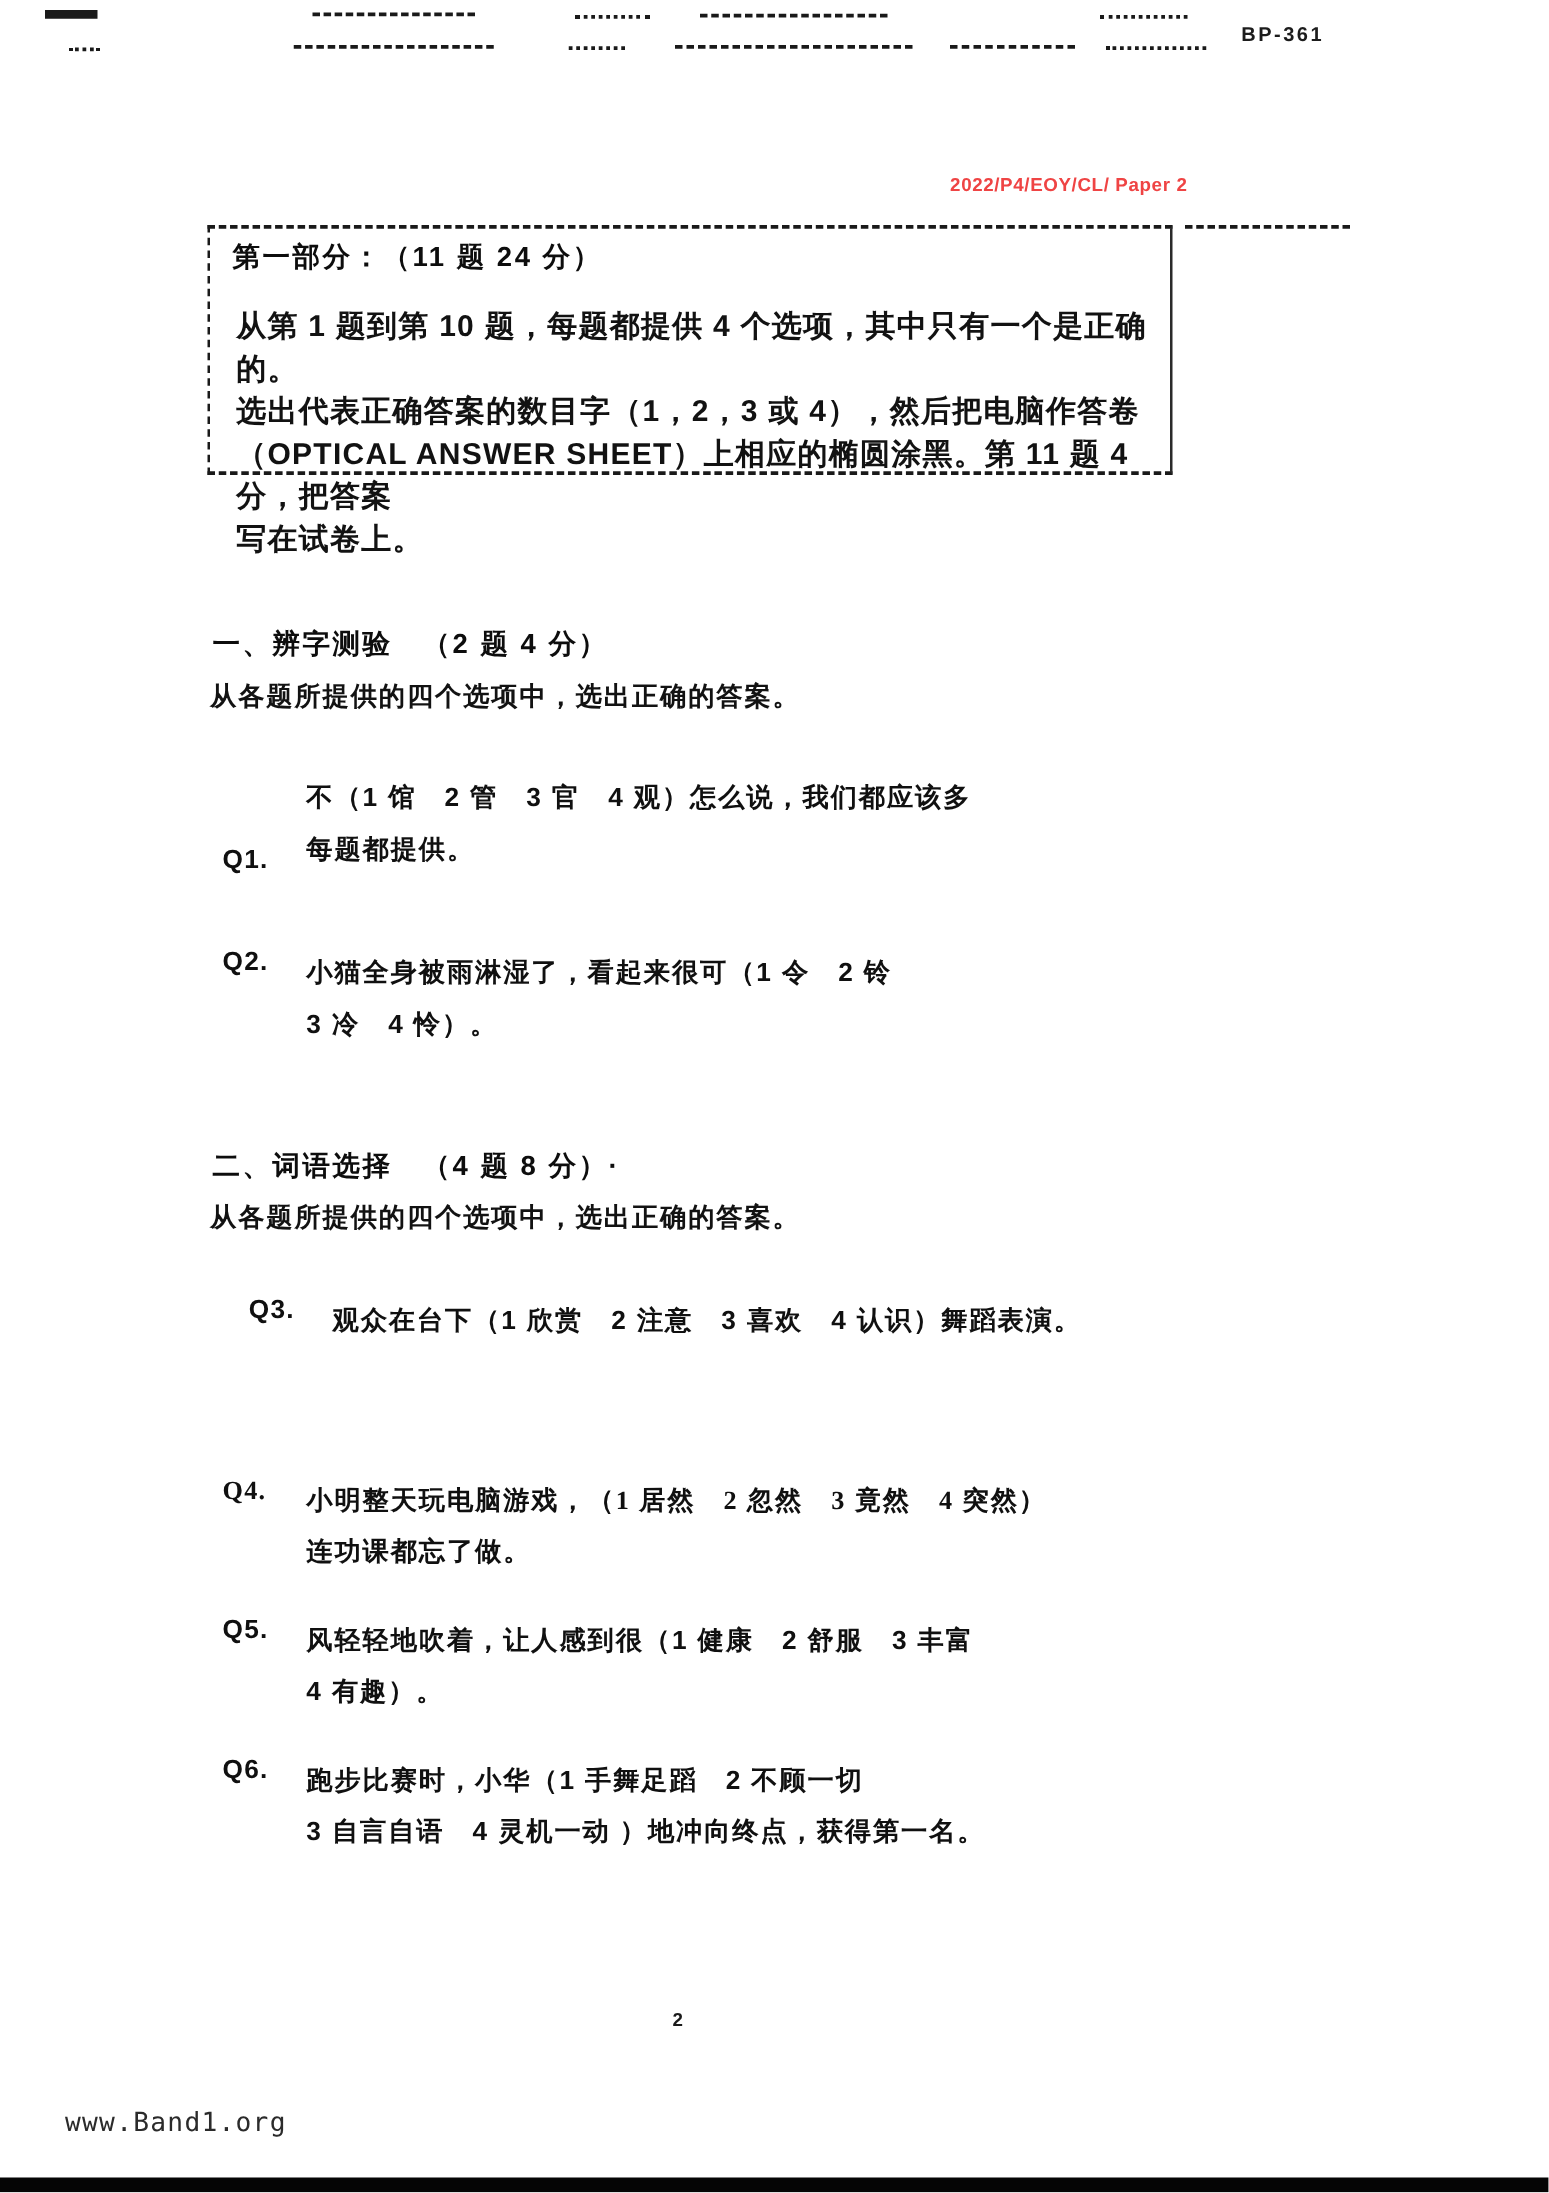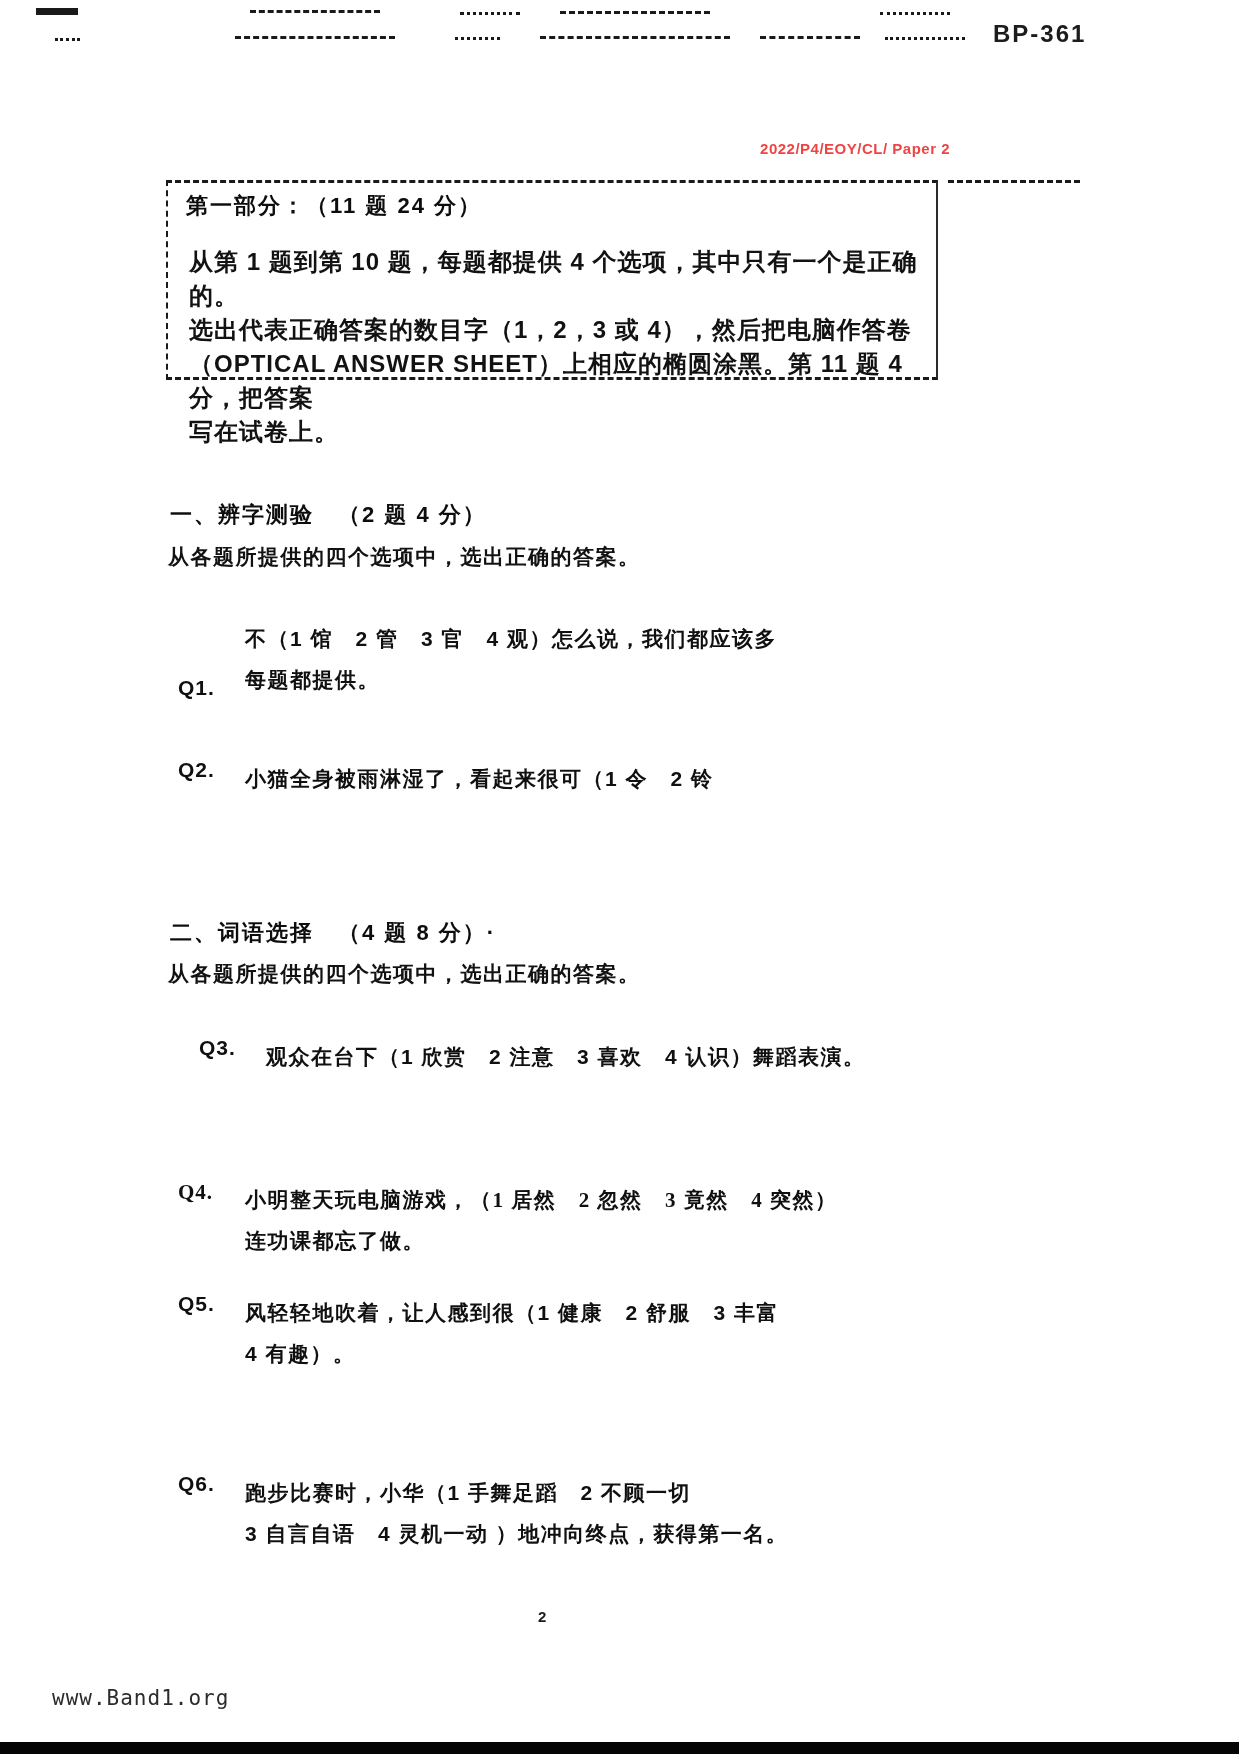--- a/index.html
+++ b/index.html
@@ -11,21 +11,21 @@
     color:#111;
     overflow:hidden;
   }
   
   .artifact{position:absolute;background:#1a1a1a;}
   .dotted-line{position:absolute;border-top:3px dotted #1a1a1a;background:none;}
   .dashed-line{position:absolute;border-top:3px dashed #1a1a1a;background:none;}
   
   .bp-code{
     position:absolute;top:20px;left:993px;
-    font-size:24px;font-weight:700;letter-spacing:2px;color:#1c1c1c;
+    font-size:16px;font-weight:700;letter-spacing:2px;color:#1c1c1c;
   }
   .doc-ref{
     position:absolute;top:140px;left:0;width:950px;
     text-align:right;font-size:15px;font-weight:700;letter-spacing:.5px;color:#ef4444;
   }
   
   .part-box{
     position:absolute;left:166px;top:180px;width:772px;height:200px;
     border-top:3px dashed #1a1a1a;
     border-bottom:3px dashed #1a1a1a;
@@ -64,21 +64,21 @@
     width:67px;flex:0 0 67px;
     font-weight:700;letter-spacing:1px;
   }
   .q-lines{flex:1;}
   .q-line{line-height:41px;min-height:10px;}
   .q1{top:618px;align-items:flex-end;}
   .q2{top:758px;}
   .q3{top:1036px;margin-left:21px;}
   .q4{top:1180px;font-family:Liberation Serif, serif;}
   .q5{top:1292px;}
-  .q6{top:1472px;justify-content:space-between;}
+  .q6{top:1404px;justify-content:space-between;}
   
   .page-number{
     position:absolute;top:1608px;left:538px;
     font-size:15px;font-weight:700;color:#1a1a1a;
   }
   .watermark{
     position:absolute;top:1686px;left:52px;
     font-family:"DejaVu Sans Mono", monospace;
     font-size:21px;font-weight:500;letter-spacing:1px;color:#2b2b2b;
   }
@@ -125,20 +125,21 @@
     <div class="q-lines">
       <div class="q-line">不（1 馆　2 管　3 官　4 观）怎么说，我们都应该多</div>
       <div class="q-line">每题都提供。</div>
     </div>
   </div>
 
   <div class="question q2">
     <div class="q-label">Q2.</div>
     <div class="q-lines">
       <div class="q-line">小猫全身被雨淋湿了，看起来很可（1 令　2 铃</div>
+      <div class="q-line">3 冷　4 怜）。</div>
     </div>
   </div>
 
   <div class="section-heading h-sec2">二、词语选择　（4 题 8 分）·</div>
   <div class="section-instruction i-sec2">从各题所提供的四个选项中，选出正确的答案。</div>
 
   <div class="question q3">
     <div class="q-label">Q3.</div>
     <div class="q-lines">
       <div class="q-line">观众在台下（1 欣赏　2 注意　3 喜欢　4 认识）舞蹈表演。</div>

